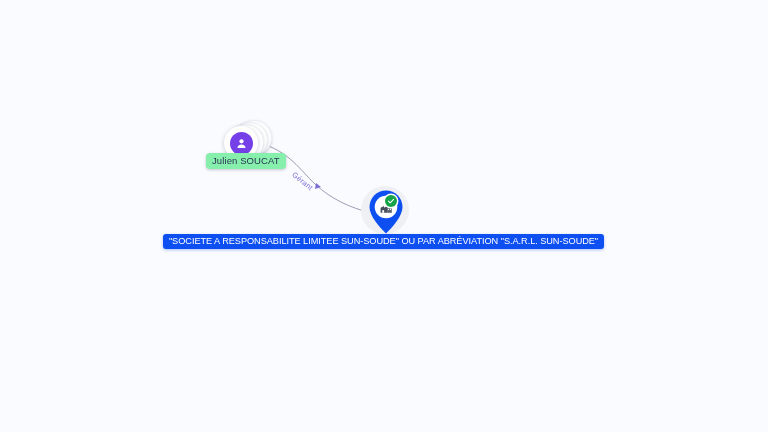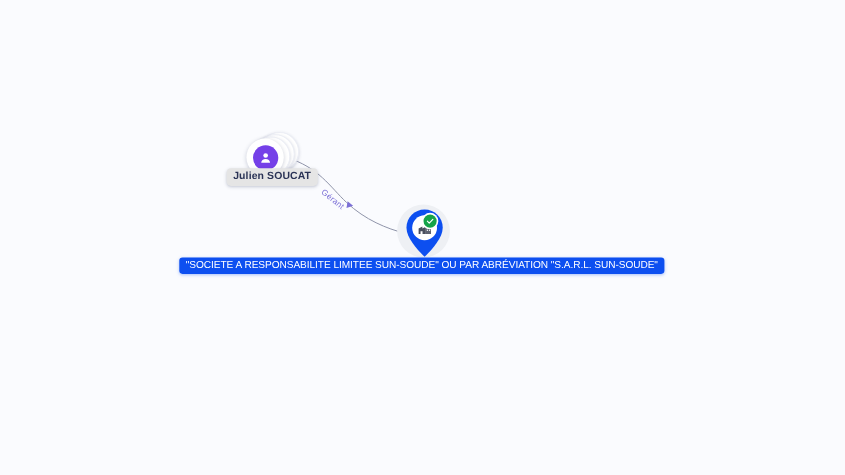--- a/index.html
+++ b/index.html
@@ -74,30 +74,29 @@
     display: flex;
     align-items: center;
     justify-content: center;
   }
   .avatar-circle svg { display: block; }
 
   .person-label {
     position: absolute;
     left: 206px;
     top: 153px;
-    background: #e5e5e5;
+    background: #86efac;
     border-radius: 4px;
     padding: 2px 6px 3px 6px;
     font-size: 9.5px;
     line-height: 11px;
     color: #2a3356;
     letter-spacing: 0.1px;
     white-space: nowrap;
     box-shadow: 0 1px 3px rgba(40,50,90,0.26);
-    font-weight: bold;
   }
 
   
   .company-node {
     position: absolute;
     left: 361px;
     top: 186px;
     width: 52px;
     height: 52px;
   }

